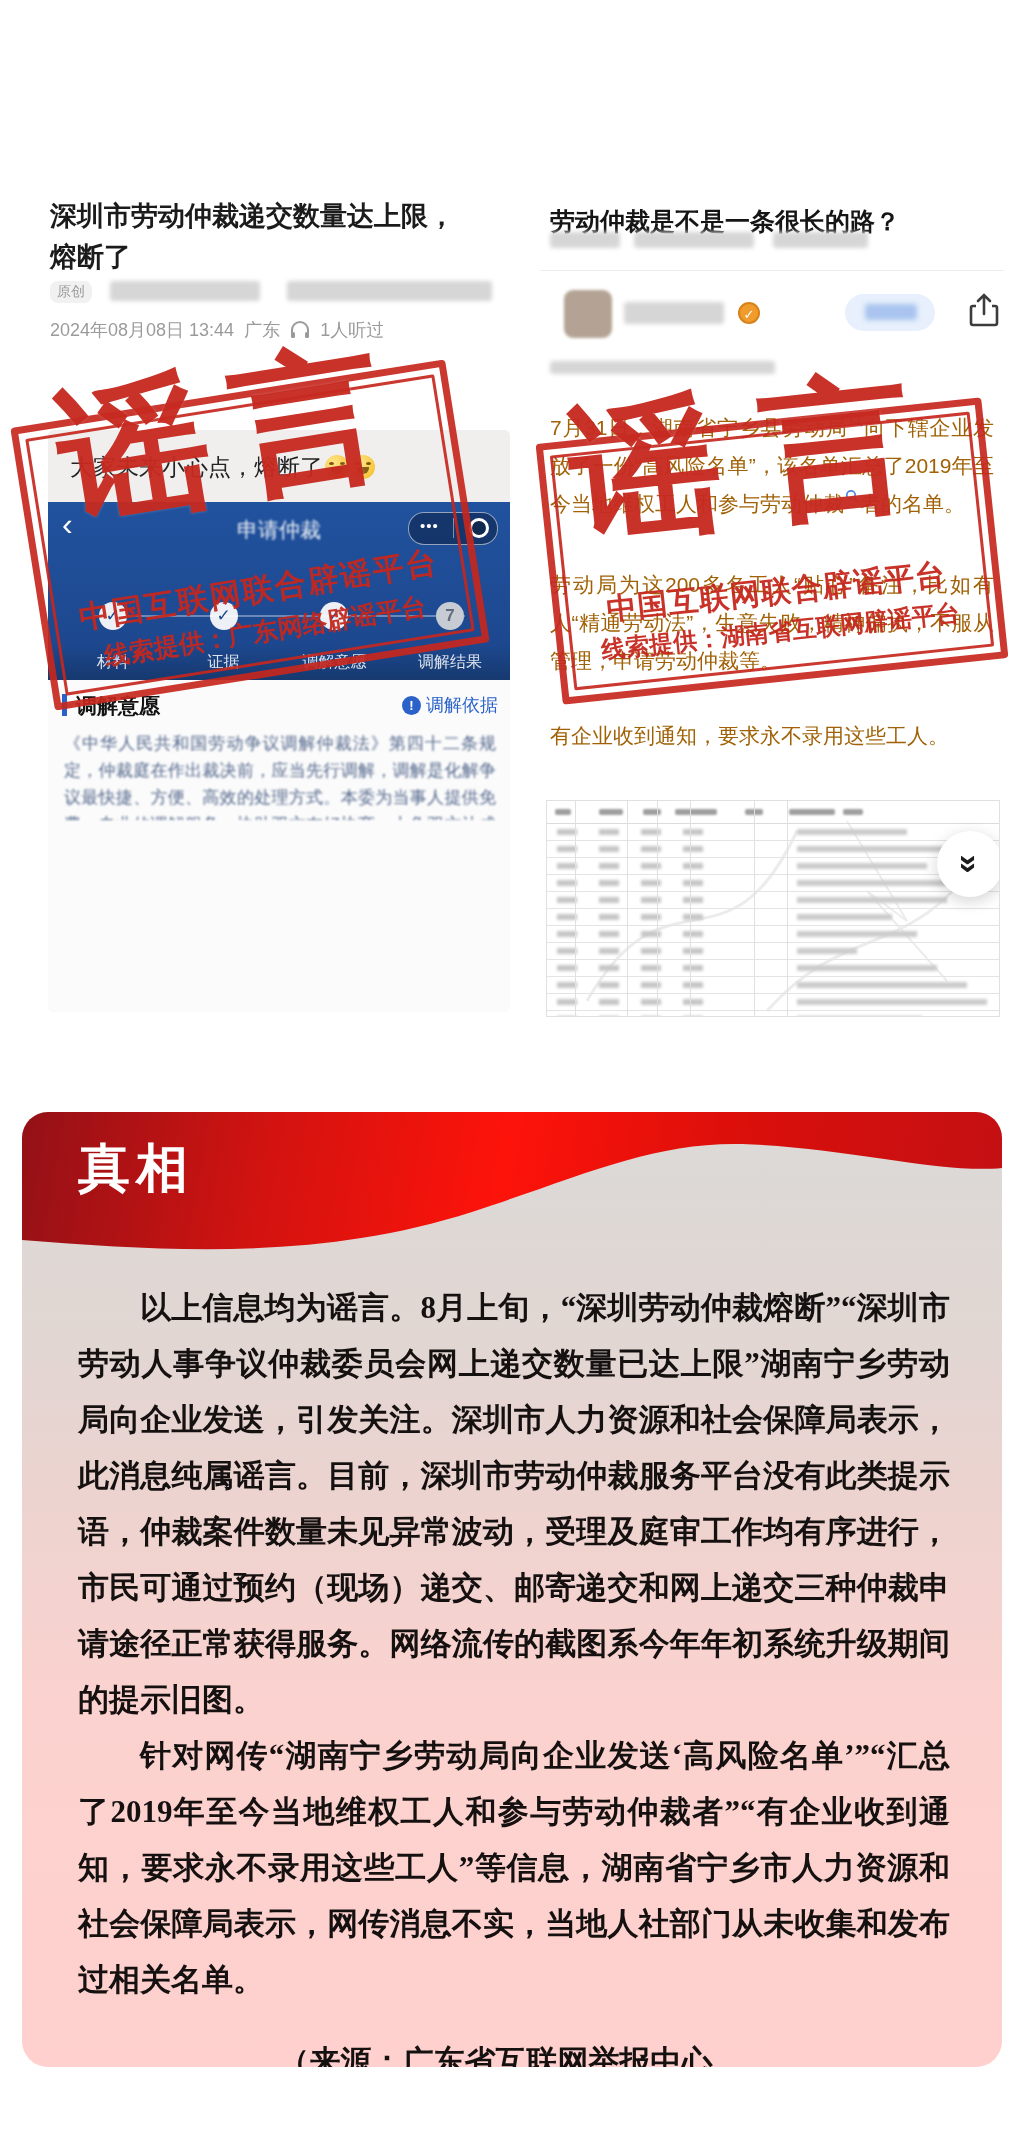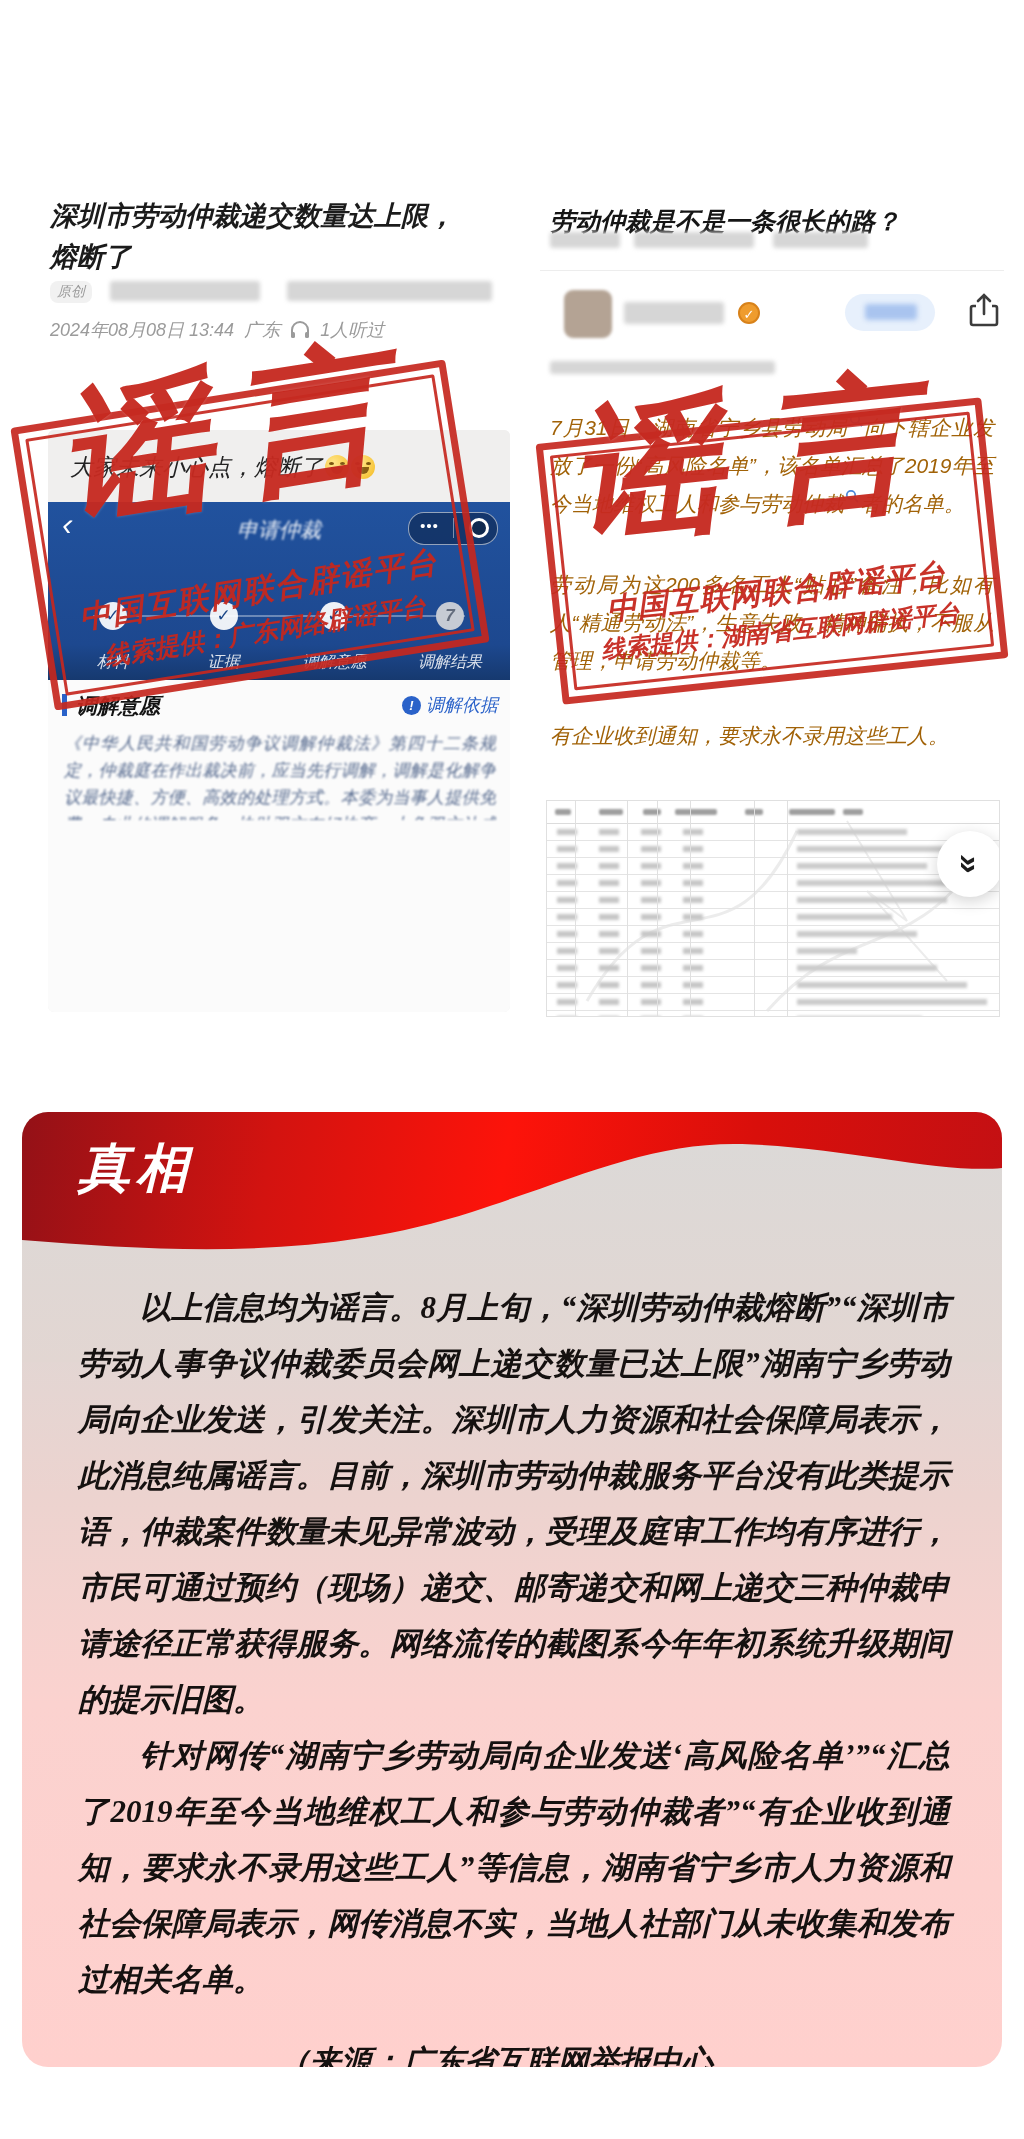--- a/index.html
+++ b/index.html
@@ -1,17 +1,17 @@
 <!DOCTYPE html>
 <html><head>
 <meta charset="utf-8">
 <style>
   html,body{margin:0;padding:0;background:#ffffff;}
   #canvas{position:relative;width:1024px;height:2139px;background:#ffffff;overflow:hidden;
-          font-family:"Liberation Sans","DejaVu Sans",sans-serif;font-style:italic;}
+          font-family:"Liberation Sans","DejaVu Sans",sans-serif;}
   .blk{background:#d6d6d6;border-radius:3px;display:inline-block;filter:blur(2px);}
 
   
   .post-left{position:absolute;left:20px;top:0;width:500px;height:1015px;}
   .lp-title{position:absolute;left:30px;top:178px;width:450px;font-size:27px;line-height:41px;
             font-weight:bold;color:#1b1b1b;}
   .lp-meta{position:absolute;left:30px;top:281px;height:24px;}
   .origin-tag{display:inline-block;font-size:14px;color:#9a9a9a;background:#f1f1f1;
               border-radius:8px;padding:2px 7px;vertical-align:top;}
   .lp-date{position:absolute;left:30px;top:318px;font-size:18px;color:#9b9b9b;display:flex;align-items:center;gap:10px;}

